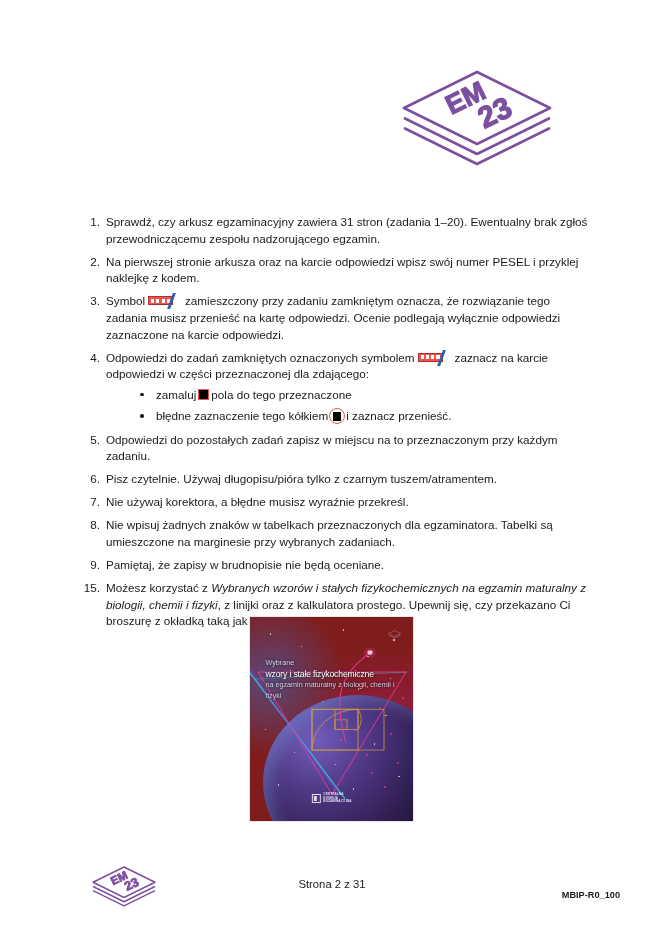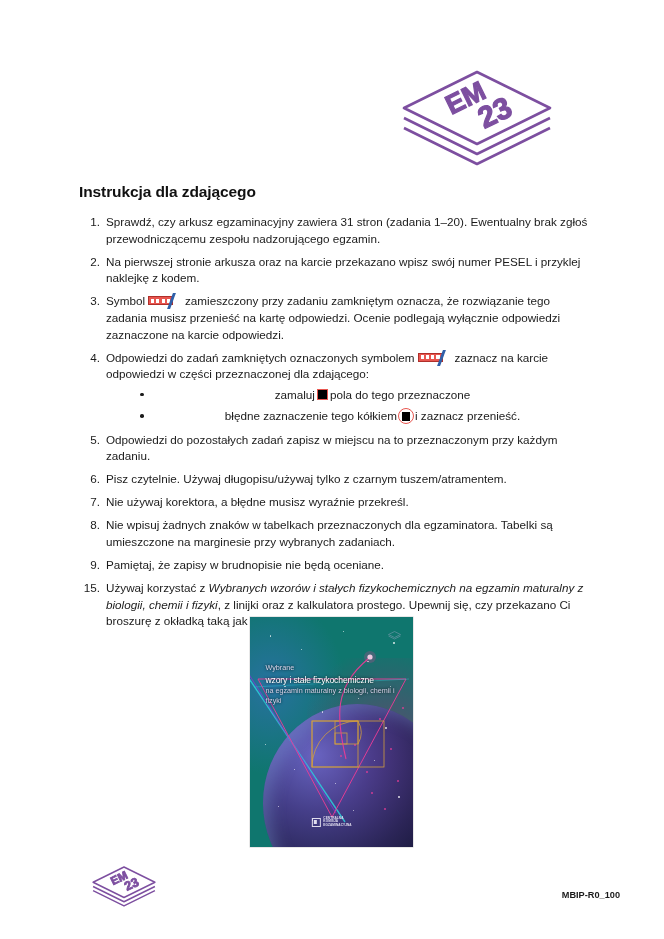--- a/index.html
+++ b/index.html
@@ -70,21 +70,20 @@
 
   .sub {
     list-style: none;
     margin: 4px 0 0 0;
     padding: 0 0 0 34px;
   }
   .sub li {
     position: relative;
     margin-bottom: 5px;
     padding-left: 16px;
-    text-align: center;
   }
   .sub li::before {
     content: "";
     position: absolute;
     left: 0;
     top: 6px;
     width: 3.5px;
     height: 3.5px;
     border-radius: 50%;
     background: #1b1b1b;
@@ -158,22 +157,22 @@
     width: 8.4px; height: 8.4px;
     background: #000;
   }
 
   
   .book {
     position: absolute;
     left: 250px;
     top: 617px;
     width: 163px;
-    height: 230px;
-    background: #0f766e;
+    height: 204px;
+    background: #7f1d1d;
     overflow: hidden;
     box-shadow: 0 0 0 0.5px #cfcfcf;
   }
   .book .glow-left {
     position: absolute;
     left: -35%; top: -10%;
     width: 95%; height: 80%;
     background: radial-gradient(ellipse at 50% 50%, rgba(60,110,200,0.55), rgba(20,20,60,0) 68%);
   }
   .book .glow-right {
@@ -303,32 +302,31 @@
         <path d="M12 56 L85 92 L158 56"></path>
         <path d="M12 66 L85 102 L158 66"></path>
       </g>
       <g transform="translate(85,46) rotate(-26)" fill="#7d4fa0" font-family="Liberation Sans, sans-serif" font-weight="bold">
         <text x="-6" y="-5" font-size="27" text-anchor="middle" stroke="#7d4fa0" stroke-width="1.2">EM</text>
         <text x="14" y="22" font-size="30" text-anchor="middle" stroke="#7d4fa0" stroke-width="1.2">23</text>
       </g>
     </svg>
   </div>
 
-  <div class="heading">Instrukcja dla zdającego</div>
 
   <div class="instructions">
 
     <div class="li">
       <span class="num">1.</span>
       <span class="body">Sprawdź, czy arkusz egzaminacyjny zawiera 31 stron (zadania 1–20). Ewentualny brak zgłoś przewodniczącemu zespołu nadzorującego egzamin.</span>
     </div>
 
     <div class="li">
       <span class="num">2.</span>
-      <span class="body">Na pierwszej stronie arkusza oraz na karcie przekazano wpisz swój numer PESEL i przyklej naklejkę z kodem.</span>
+      <span class="body">Na pierwszej stronie arkusza oraz na karcie odpowiedzi wpisz swój numer PESEL i przyklej naklejkę z kodem.</span>
     </div>
 
     <div class="li">
       <span class="num">3.</span>
       <span class="body"><span>Symbol</span><span class="sym-transfer"><span class="bar">
               <i></i>
               <i></i>
               <i></i>
               <i></i>
             </span><span class="slash"></span></span><span>zamieszczony przy zadaniu zamkniętym oznacza, że rozwiązanie tego zadania musisz przenieść na kartę odpowiedzi. Ocenie podlegają wyłącznie odpowiedzi zaznaczone na karcie odpowiedzi.</span></span>
@@ -349,41 +347,41 @@
       </span>
     </div>
 
     <div class="li">
       <span class="num">5.</span>
       <span class="body">Odpowiedzi do pozostałych zadań zapisz w miejscu na to przeznaczonym przy każdym zadaniu.</span>
     </div>
 
     <div class="li">
       <span class="num">6.</span>
-      <span class="body">Pisz czytelnie. Używaj długopisu/używaj tylko z czarnym tuszem/atramentem.</span>
+      <span class="body">Pisz czytelnie. Używaj długopisu/pióra tylko z czarnym tuszem/atramentem.</span>
     </div>
 
     <div class="li">
       <span class="num">7.</span>
       <span class="body">Nie używaj korektora, a błędne musisz wyraźnie przekreśl.</span>
     </div>
 
     <div class="li">
       <span class="num">8.</span>
       <span class="body">Nie wpisuj żadnych znaków w tabelkach przeznaczonych dla egzaminatora. Tabelki są umieszczone na marginesie przy wybranych zadaniach.</span>
     </div>
 
     <div class="li">
       <span class="num">9.</span>
       <span class="body">Pamiętaj, że zapisy w brudnopisie nie będą oceniane.</span>
     </div>
 
     <div class="li">
       <span class="num">15.</span>
-      <span class="body"><span>Używaj korzystać z </span><em class="title-italic">Wybranych wzorów i stałych fizykochemicznych na egzamin maturalny z biologii, chemii i fizyki</em><span>, z linijki oraz z kalkulatora prostego. Upewnij się, czy przekazano Ci broszurę z okładką taką jak widoczna poniżej.</span></span>
+      <span class="body"><span>Możesz korzystać z </span><em class="title-italic">Wybranych wzorów i stałych fizykochemicznych na egzamin maturalny z biologii, chemii i fizyki</em><span>, z linijki oraz z kalkulatora prostego. Upewnij się, czy przekazano Ci broszurę z okładką taką jak widoczna poniżej.</span></span>
     </div>
 
   </div>
 
   <div class="book">
     <div class="glow-left"></div>
     <div class="glow-right"></div>
     <div class="planet"></div>
     <div class="planet-rim"></div>
 
@@ -475,15 +473,16 @@
         <path d="M12 56 L85 92 L158 56"></path>
         <path d="M12 66 L85 102 L158 66"></path>
       </g>
       <g transform="translate(85,46) rotate(-26)" fill="#7d4fa0" font-family="Liberation Sans, sans-serif" font-weight="bold">
         <text x="-6" y="-5" font-size="27" text-anchor="middle" stroke="#7d4fa0" stroke-width="2">EM</text>
         <text x="14" y="22" font-size="30" text-anchor="middle" stroke="#7d4fa0" stroke-width="2">23</text>
       </g>
     </svg>
   </div>
 
+  <div class="footer-page">Strona 2 z 31</div>
   <div class="footer-code">MBIP-R0_100</div>
 
 </div>
 
 </body></html>

